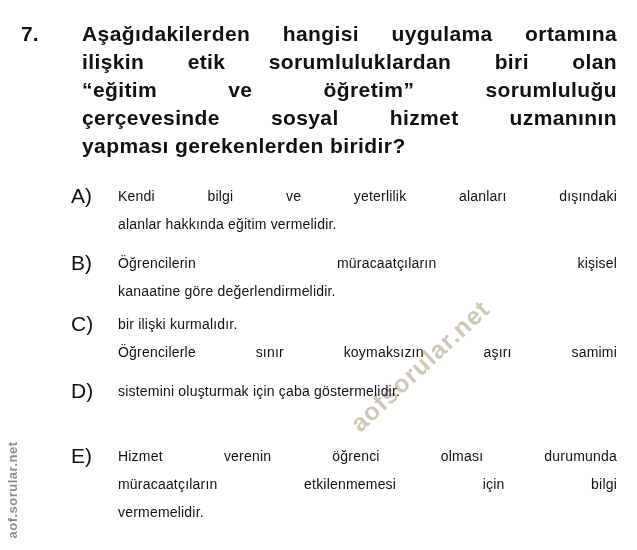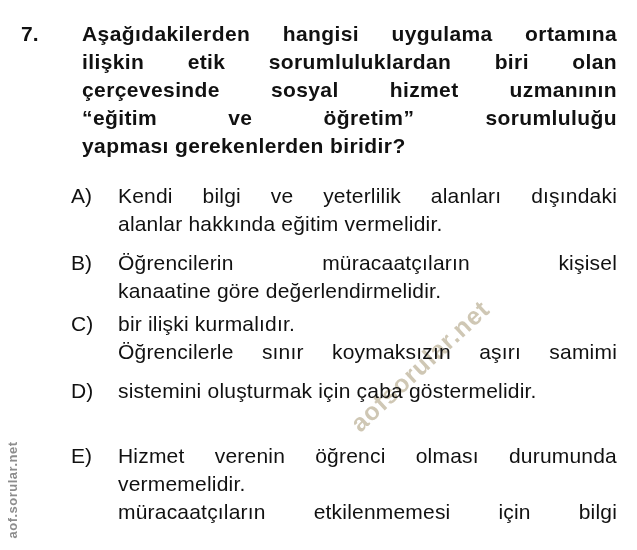--- a/index.html
+++ b/index.html
@@ -73,21 +73,21 @@
     line-height: 28px;
     z-index: 1;
   }
   .opt-text {
     position: absolute;
     left: 118px;
     width: 499px;
     z-index: 1;
   }
   .o-line {
-    font-size: 21px;
+    font-size: 14px;
     line-height: 28px;
     letter-spacing: 0.2px;
     white-space: nowrap;
   }
   
   .just {
     text-align: justify;
     text-align-last: justify;
     white-space: normal;
   }
@@ -102,22 +102,22 @@
 
 <div class="page">
 
   <div class="wm-vertical">aof.sorular.net</div>
   <div class="wm-diagonal">aofsorular.net</div>
 
   <div class="q-num">7.</div>
   <div class="q-text">
     <div class="q-line just">Aşağıdakilerden hangisi uygulama ortamına</div>
     <div class="q-line just">ilişkin etik sorumluluklardan biri olan</div>
+    <div class="q-line just">“eğitim ve öğretim” sorumluluğu</div>
     <div class="q-line just">çerçevesinde sosyal hizmet uzmanının</div>
-    <div class="q-line just">“eğitim ve öğretim” sorumluluğu</div>
     <div class="q-line">yapması gerekenlerden biridir?</div>
   </div>
 
   <div class="opt-letter top-a">A)</div>
   <div class="opt-text top-a">
     <div class="o-line just">Kendi bilgi ve yeterlilik alanları dışındaki</div>
     <div class="o-line">alanlar hakkında eğitim vermelidir.</div>
   </div>
 
   <div class="opt-letter top-b">B)</div>
@@ -133,17 +133,17 @@
   </div>
 
   <div class="opt-letter top-d">D)</div>
   <div class="opt-text top-d">
     <div class="o-line">sistemini oluşturmak için çaba göstermelidir.</div>
   </div>
 
   <div class="opt-letter top-e">E)</div>
   <div class="opt-text top-e">
     <div class="o-line just">Hizmet verenin öğrenci olması durumunda</div>
+    <div class="o-line just">müracaatçıların etkilenmemesi için bilgi</div>
     <div class="o-line">vermemelidir.</div>
-    <div class="o-line just">müracaatçıların etkilenmemesi için bilgi</div>
   </div>
 
 </div>
 
 </body></html>

